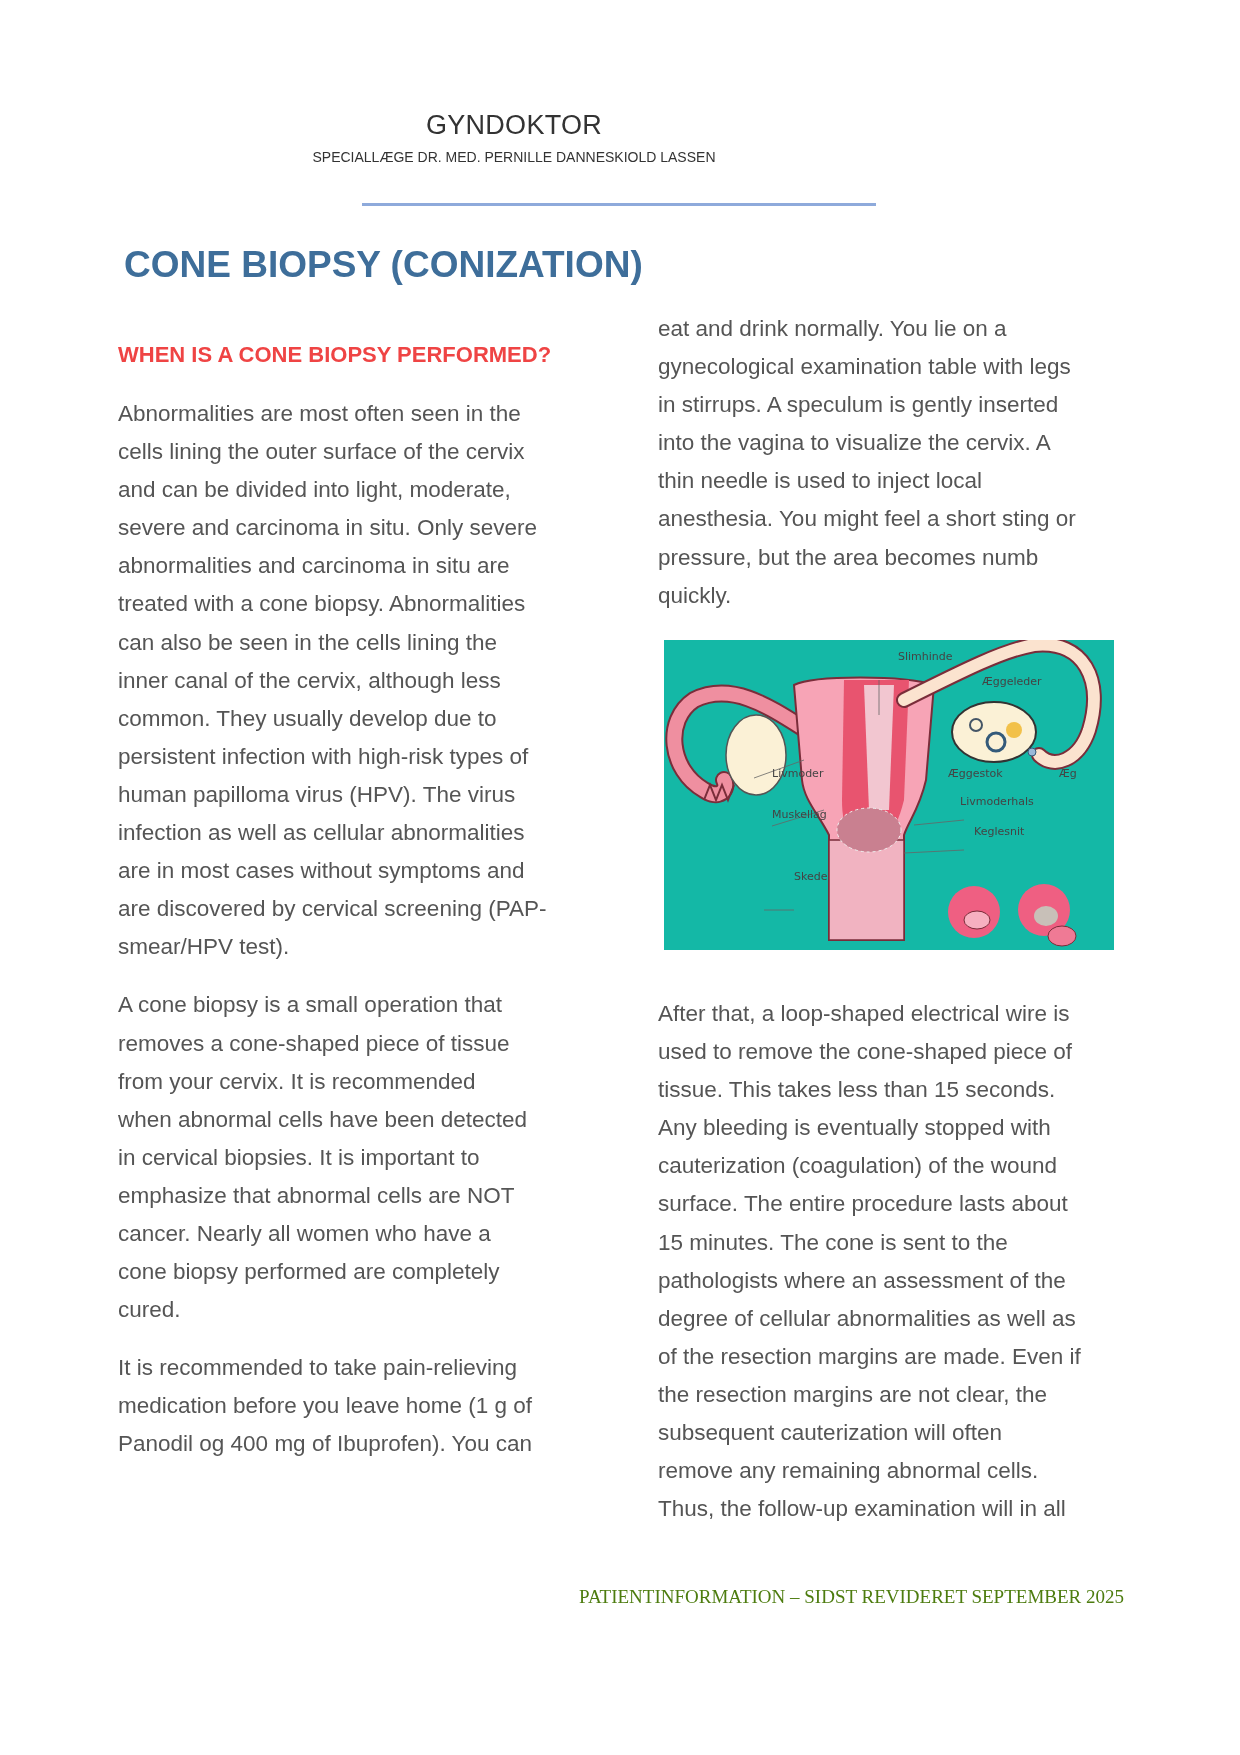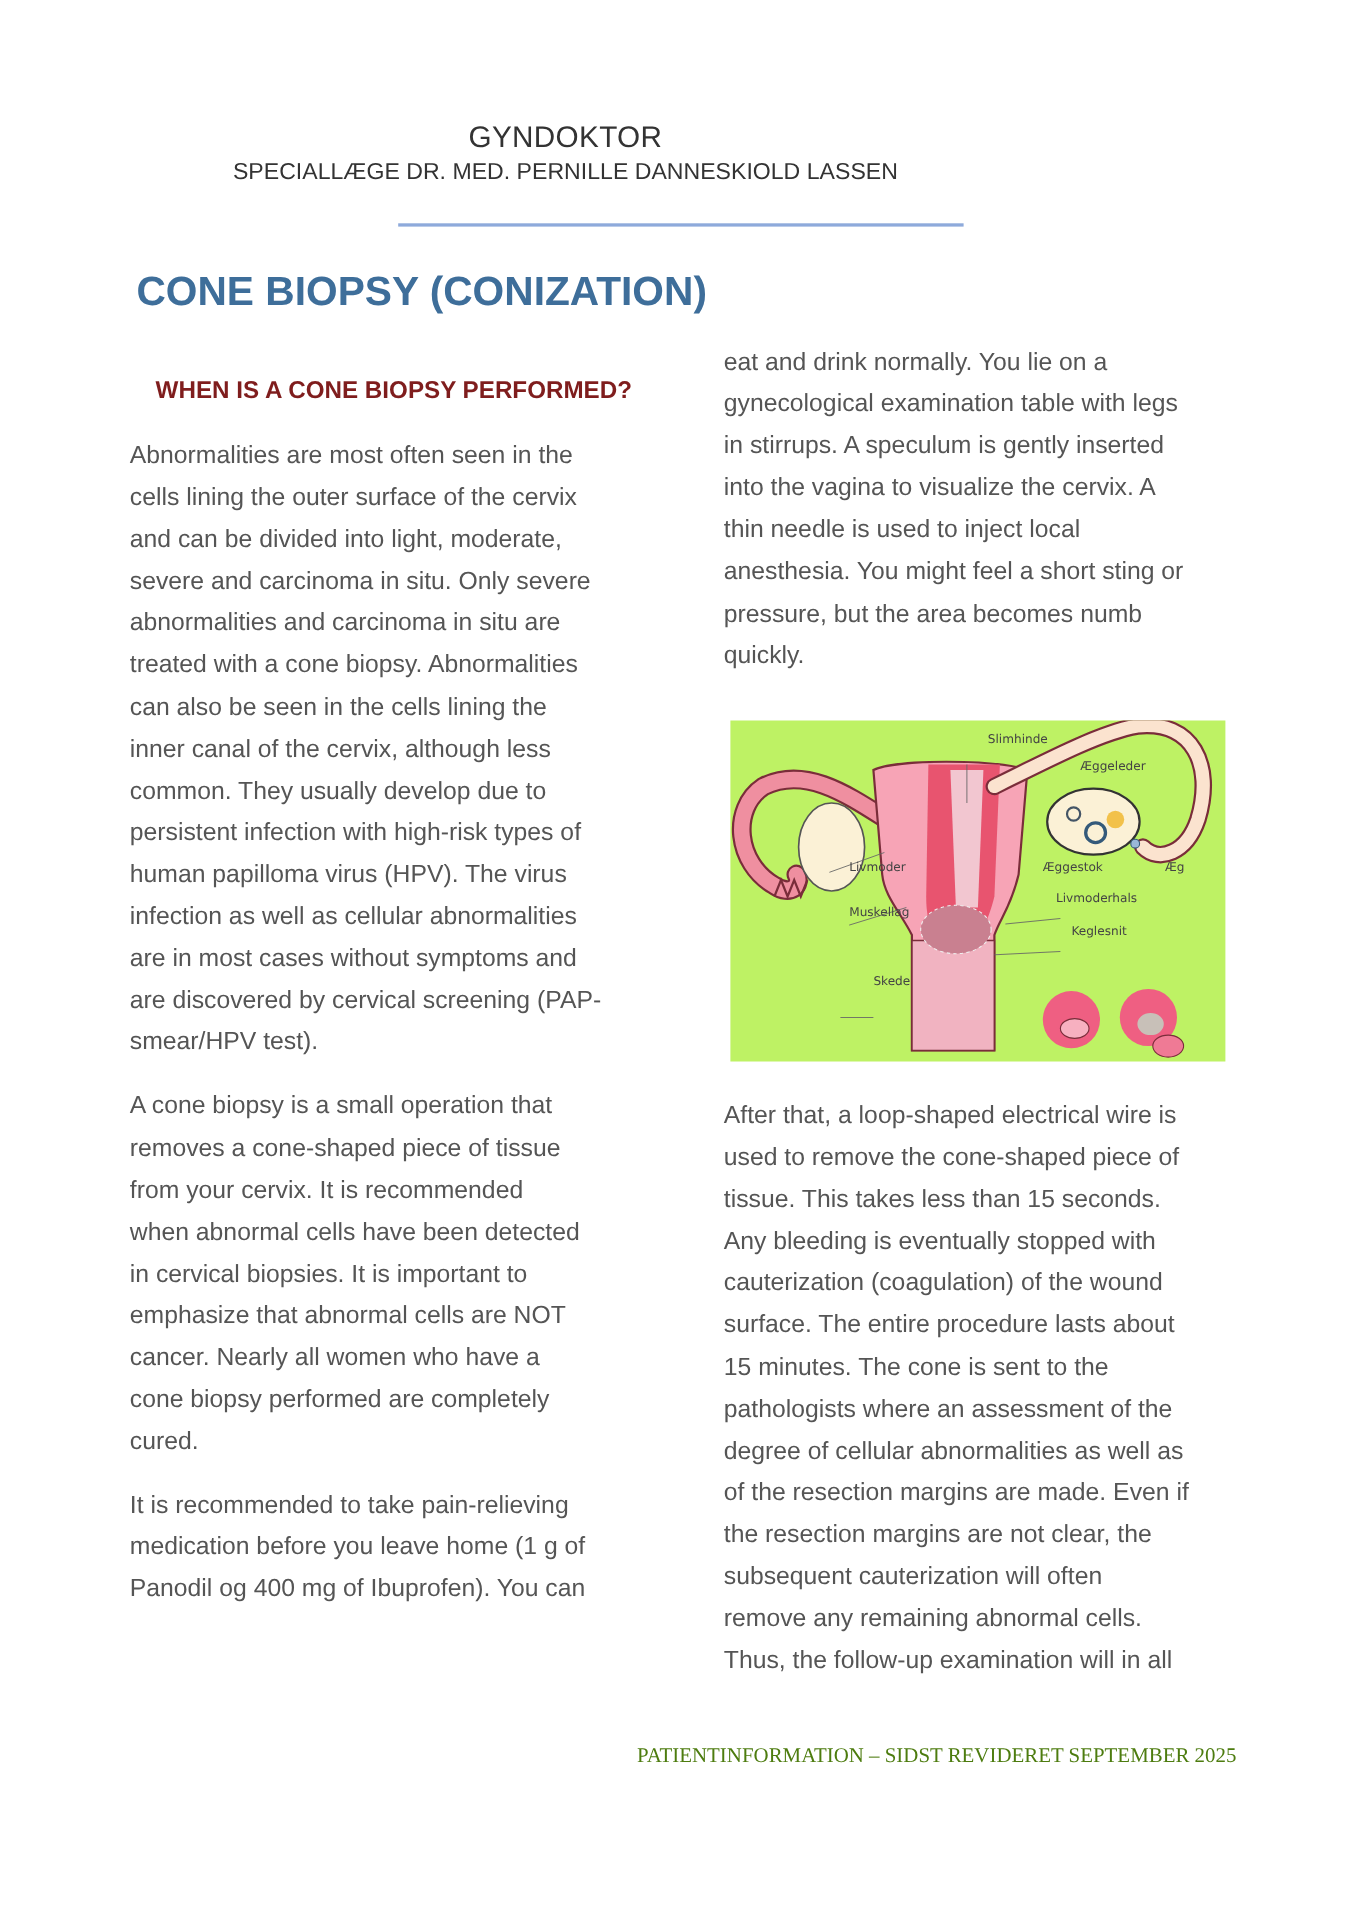--- a/index.html
+++ b/index.html
@@ -1,30 +1,30 @@
 <!DOCTYPE html>
 <html><head>
   <meta charset="utf-8">
   <style>
     html, body { margin: 0; padding: 0; background: #ffffff; }
     body { width: 1240px; height: 1755px; position: relative; overflow: hidden; font-family: "Liberation Sans", "DejaVu Sans", sans-serif; color: #555555; }
     .header { position: absolute; top: 108px; left: 0; width: 1028px; text-align: center; }
     .brand { font-size: 27px; color: #333333; letter-spacing: 0.3px; line-height: 34px; }
-    .subtitle { font-size: 21px; color: #333333; margin-top: 4px; line-height: 22px; }
+    .subtitle { font-size: 14px; color: #333333; margin-top: 4px; line-height: 22px; }
     .header-rule { position: absolute; top: 203px; left: 362px; width: 514px; height: 3px; background: #8eaadb; }
     .doc-title { position: absolute; top: 247px; left: 124px; font-size: 37px; font-weight: bold; color: #3e6e9a; line-height: 36px; }
     .col { position: absolute; font-size: 22.5px; line-height: 38.1px; color: #555555; }
     .col-left { left: 118px; top: 336px; width: 480px; }
     .col-right { left: 658px; top: 310px; width: 480px; }
-    .h2 { font-size: 22px; font-weight: bold; color: #7f1d1d; line-height: 38px; margin: 0 0 21px 0; text-align: center; }
+    .h2 { font-size: 22px; font-weight: bold; color: #ef4444; line-height: 38px; margin: 0 0 21px 0; }
     .h3 { font-size: 20px; font-weight: bold; color: #3e6e9a; margin: 6px 0 20px 0; line-height: 38px; }
     .h3 .sc { font-size: 16px; }
     p { margin: 0 0 20px 0; }
     .para { white-space: pre-line; }
-    .figure { position: absolute; left: 664px; top: 655px; width: 450px; height: 310px; background: #bef264; }
+    .figure { position: absolute; left: 664px; top: 640px; width: 450px; height: 310px; background: #14b8a6; }
     .fig-label { position: absolute; font-size: 11px; color: #444; font-family: "DejaVu Sans", sans-serif; }
     .footer { position: absolute; top: 1586px; left: 518px; width: 606px; text-align: right; font-family: "Liberation Serif", serif; font-size: 19px; color: #4d7c0f; }
   </style>
 </head>
 <body>
 
 <div class="header">
   <div class="brand">GYNDOKTOR</div>
   <div class="subtitle">SPECIALLÆGE DR. MED. PERNILLE DANNESKIOLD LASSEN</div>
 </div>

